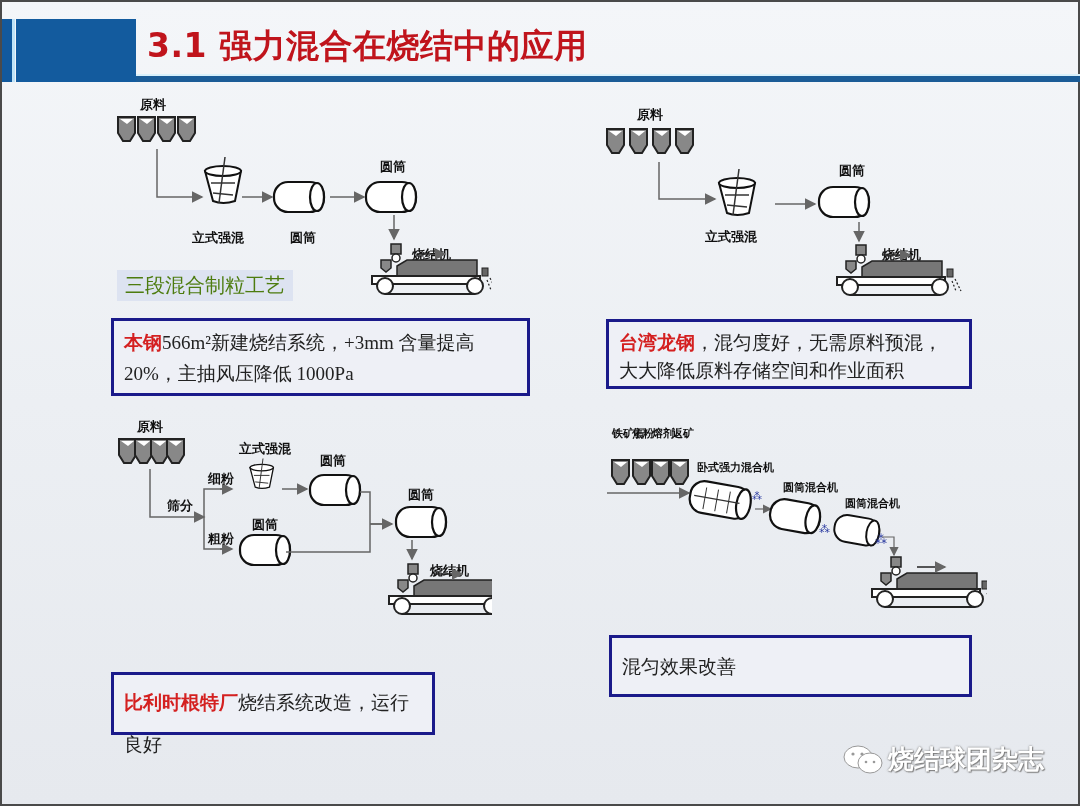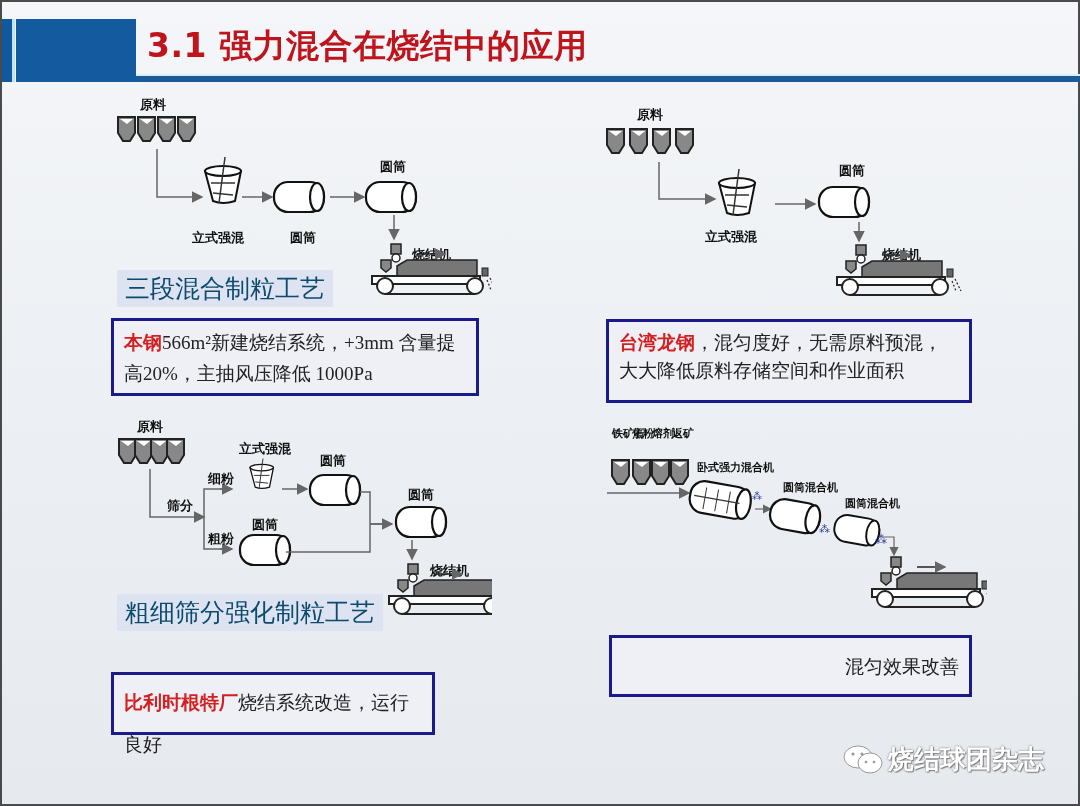--- a/index.html
+++ b/index.html
@@ -5,21 +5,21 @@
   html,body{margin:0;padding:0;}
   body{width:1080px;height:806px;overflow:hidden;background:#e9ecf1;font-family:"DejaVu Sans","Liberation Sans",sans-serif;position:relative;}
   .slide{position:absolute;left:0;top:0;width:1080px;height:806px;background:linear-gradient(180deg,#f4f6f9 0%,#eceff3 50%,#e6e9ee 100%);border:2px solid #4a4a4a;box-sizing:border-box;}
   .hdr-stub{position:absolute;left:0;top:17px;width:10px;height:63px;background:#11599d;}
   .hdr-gap{position:absolute;left:10px;top:17px;width:3px;height:63px;background:#bfe3f7;}
   .hdr-block{position:absolute;left:14px;top:17px;width:120px;height:63px;background:#135b9e;}
   .hdr-line{position:absolute;left:134px;top:74px;width:944px;height:6px;background:#1b5c97;}
   .hdr-line-light{position:absolute;left:134px;top:72px;width:944px;height:2px;background:#d8f0fb;}
   .title{position:absolute;left:145px;top:22px;font-size:33px;font-weight:bold;color:#c0141c;letter-spacing:0.5px;font-family:"DejaVu Sans","Liberation Sans",sans-serif;}
   .diagram{position:absolute;}
-  .cap{position:absolute;font-size:25px;color:#0c4a6e;background:#dde3f1;padding:2px 8px;font-family:"DejaVu Sans","Liberation Sans",sans-serif;}
+  .cap{position:absolute;font-size:20px;color:#4d7c0f;background:#dde3f1;padding:2px 8px;font-family:"DejaVu Sans","Liberation Sans",sans-serif;}
   .box{position:absolute;border:3px solid #1a1a8a;background:#eef0f6;box-sizing:border-box;font-family:"Liberation Serif","DejaVu Serif",serif;font-size:19px;color:#222;line-height:31px;padding:6px 10px;}
   .red{color:#d42020;font-weight:bold;font-family:"DejaVu Sans","Liberation Sans",sans-serif;}
   .lbl{font-family:"DejaVu Sans","Liberation Sans",sans-serif;font-size:13px;font-weight:bold;fill:#111;}
   .lbl-s{font-family:"DejaVu Sans","Liberation Sans",sans-serif;font-size:11px;font-weight:bold;fill:#111;}
   .watermark{position:absolute;left:845px;top:740px;font-size:26px;color:#fff;text-shadow:0 0 2px #666,1px 1px 1px #888;font-family:"DejaVu Sans","Liberation Sans",sans-serif;font-weight:bold;}
   .wm-icon{position:absolute;left:842px;top:745px;}
 </style>
 </head>
 <body>
 
@@ -77,41 +77,41 @@
     <use href="#drum" x="172" y="95"></use>
     <text x="188" y="155" class="lbl">圆筒</text>
     <path d="M228,110 H262" stroke="#666" stroke-width="1.5" marker-end="url(#ar)"></path>
     <use href="#drum" x="264" y="95"></use>
     <text x="278" y="84" class="lbl">圆筒</text>
     <path d="M292,128 V152" stroke="#666" stroke-width="1.5" marker-end="url(#ar)"></path>
     <text x="310" y="172" class="lbl">烧结机</text>
     <use href="#sinter" x="285" y="155"></use>
   </svg>
   <div class="cap" style="left:115px;top:268px">三段混合制粒工艺</div>
-  <div class="box" style="left:109px;top:316px;width:368px;height:78px">
+  <div class="box" style="left:109px;top:316px;width:419px;height:78px">
     <span class="red">本钢</span><span>566m²新建烧结系统，+3mm 含量提高20%，主抽风压降低 1000Pa</span>
   </div>
 
   <svg class="diagram" style="left:595px;top:95px" width="390" height="215" viewBox="0 0 390 215">
     <text x="40" y="22" class="lbl">原料</text>
     <use href="#bin" x="10" y="32"></use>
       <use href="#bin" x="33" y="32"></use>
       <use href="#bin" x="56" y="32"></use>
       <use href="#bin" x="79" y="32"></use>
     <path d="M62,65 V102 H118" fill="none" stroke="#666" stroke-width="1.5" marker-end="url(#ar)"></path>
     <use href="#vmixer" x="122" y="82"></use>
     <text x="108" y="144" class="lbl">立式强混</text>
     <path d="M178,107 H218" stroke="#666" stroke-width="1.5" marker-end="url(#ar)"></path>
     <use href="#drum" x="222" y="90"></use>
     <text x="242" y="78" class="lbl">圆筒</text>
     <path d="M262,125 V144" stroke="#666" stroke-width="1.5" marker-end="url(#ar)"></path>
     <text x="285" y="162" class="lbl">烧结机</text>
     <use href="#sinter" x="255" y="146"></use>
   </svg>
-  <div class="box" style="left:604px;top:317px;width:366px;height:84px;line-height:28px">
+  <div class="box" style="left:604px;top:317px;width:366px;height:70px;line-height:28px">
     <span class="red">台湾龙钢</span><span>，混匀度好，无需原料预混，大大降低原料存储空间和作业面积</span>
   </div>
 
   <svg class="diagram" style="left:100px;top:405px" width="390" height="225" viewBox="0 0 390 225">
     <text x="35" y="24" class="lbl">原料</text>
     <use href="#bin" x="17" y="32"></use>
       <use href="#bin" x="33" y="32"></use>
       <use href="#bin" x="49" y="32"></use>
       <use href="#bin" x="65" y="32"></use>
     <path d="M48,62 V110 H102" fill="none" stroke="#666" stroke-width="1.5" marker-end="url(#ar)"></path>
@@ -131,21 +131,20 @@
     <use href="#drum" x="138" y="128"></use>
     <text x="150" y="122" class="lbl">圆筒</text>
     <path d="M258,85 H268 V117 H290 M184,145 H268 V117" fill="none" stroke="#666" stroke-width="1.5"></path>
     <path d="M268,117 H290" stroke="#666" stroke-width="1.5" marker-end="url(#ar)"></path>
     <use href="#drum" x="294" y="100"></use>
     <text x="306" y="92" class="lbl">圆筒</text>
     <path d="M310,133 V152" stroke="#666" stroke-width="1.5" marker-end="url(#ar)"></path>
     <text x="328" y="168" class="lbl">烧结机</text>
     <use href="#sinter" x="302" y="155"></use>
   </svg>
-  <div class="cap" style="left:115px;top:592px">粗细筛分强化制粒工艺</div>
   <div class="box" style="left:109px;top:670px;width:324px;height:63px;line-height:42px">
     <span class="red">比利时根特厂</span><span>烧结系统改造，运行良好</span>
   </div>
 
   <svg class="diagram" style="left:595px;top:405px" width="390" height="225" viewBox="0 0 390 225">
     <text x="15" y="30" class="lbl-s">铁矿石</text>
     <text x="35" y="30" class="lbl-s">焦粉</text>
     <text x="55" y="30" class="lbl-s">熔剂</text>
     <text x="75" y="30" class="lbl-s">返矿</text>
     <use href="#bin" x="15" y="53"></use>
@@ -170,21 +169,21 @@
       </g>
     <text x="222" y="126" fill="#2a3aa0" font-size="11">⁂</text>
     <text x="248" y="100" class="lbl-s">圆筒混合机</text>
     <g transform="translate(240,106) rotate(10) scale(0.9)">
         <use href="#drum"></use>
       </g>
     <text x="278" y="137" fill="#2a3aa0" font-size="12">⁂</text>
     <path d="M285,130 H297 V148" fill="none" stroke="#666" stroke-width="1.2" marker-end="url(#ar)"></path>
     <use href="#sinter" x="290" y="148"></use>
   </svg>
-  <div class="box" style="left:607px;top:633px;width:363px;height:62px;line-height:44px;text-align:right">
+  <div class="box" style="left:607px;top:633px;width:363px;height:62px;line-height:44px;text-align:left">
     <span class="red"></span><span>混匀效果改善</span>
   </div>
 
   <svg class="wm-icon" width="44" height="32" viewBox="0 0 44 32" style="left:840px;top:742px">
     <ellipse cx="16" cy="13" rx="14" ry="11" fill="#fff" stroke="#999" stroke-width="1"></ellipse>
     <ellipse cx="28" cy="19" rx="12" ry="10" fill="#fff" stroke="#999" stroke-width="1"></ellipse>
     <circle cx="11" cy="10" r="1.6" fill="#999"></circle>
       <circle cx="20" cy="10" r="1.6" fill="#999"></circle>
     <circle cx="24" cy="18" r="1.3" fill="#999"></circle>
       <circle cx="32" cy="18" r="1.3" fill="#999"></circle>

